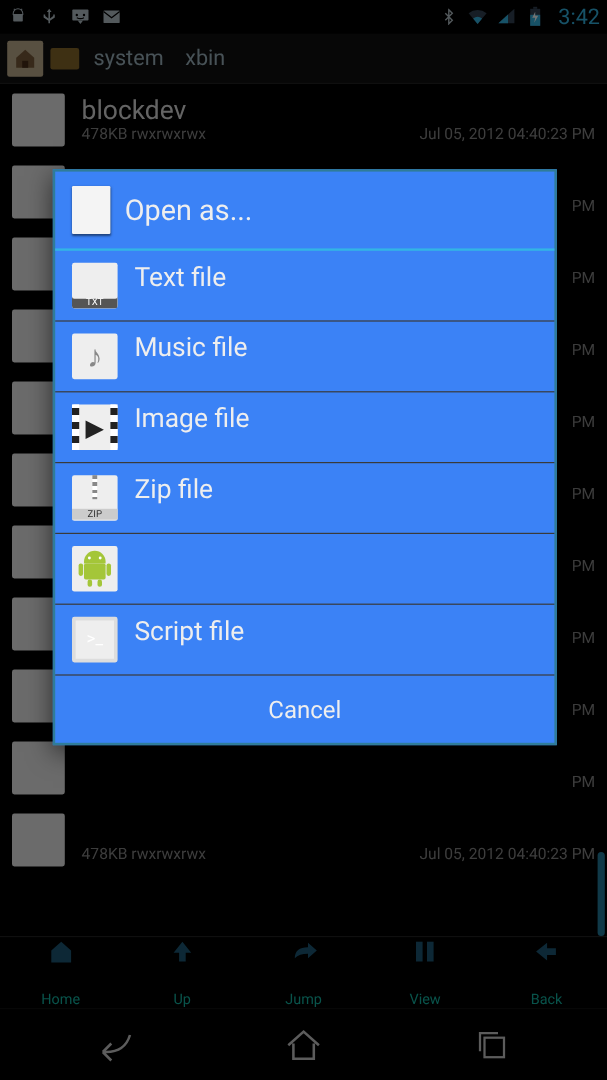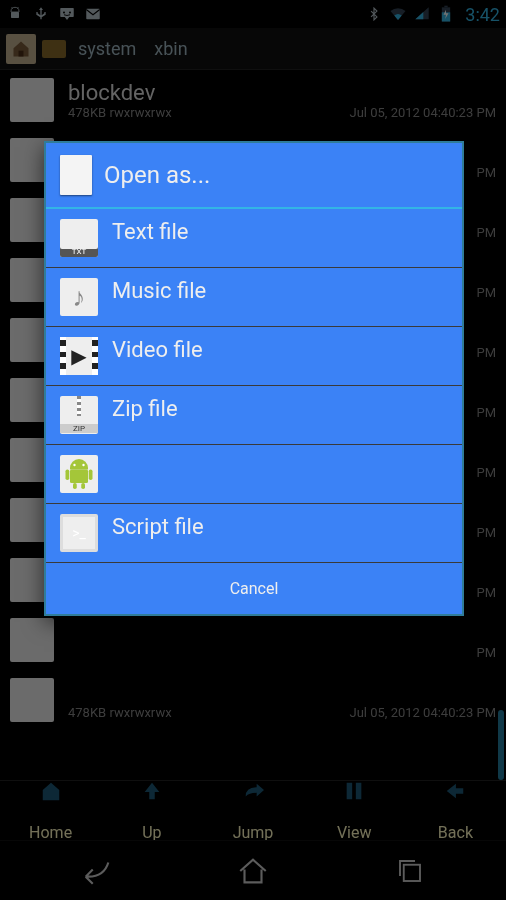--- a/index.html
+++ b/index.html
@@ -25,41 +25,41 @@
   .file-row .thumb { width: 44px; height: 44px; background: #eee; border-radius: 2px; margin-right: 14px; box-shadow: 0 1px 2px rgba(0,0,0,.6); }
   .file-row .meta { flex: 1; min-width: 0; }
   .file-row .name { font-size: 22px; color: #ddd; white-space: nowrap; overflow: hidden; text-overflow: ellipsis; }
   .file-row .sub { font-size: 13px; color: #888; }
   .file-row .date { font-size: 13px; color: #888; text-align: right; }
 
   .scroll-ind { position: absolute; right: 2px; bottom: 0; width: 6px; height: 70px; background: #33b5e5; border-radius: 3px; opacity: .7; }
 
   
   .toolbar { position: absolute; bottom: 60px; left: 0; right: 0; height: 60px; background: #000; display: flex; border-top: 1px solid #222; }
-  .tool { flex: 1; display: flex; flex-direction: column; align-items: center; justify-content: center; gap: 16px; font-size: 16px; color: #fef9c3; }
+  .tool { flex: 1; display: flex; flex-direction: column; align-items: center; justify-content: center; gap: 16px; font-size: 12px; color: #14b8a6; }
   .tool .glyph { font-size: 22px; color: #1d5a78; }
 
   
   .navbar { position: absolute; bottom: 0; left: 0; right: 0; height: 60px; background: #000; display: flex; align-items: center; justify-content: space-evenly; border-top: 1px solid #111; }
   .navbtn { width: 120px; height: 48px; display: flex; align-items: center; justify-content: center; }
 
   
   .dim { position: absolute; inset: 0; background: rgba(0,0,0,0.55); }
 
   
   .dialog { position: absolute; left: 44px; right: 42px; top: 141px; background: #3b82f6; border: 2px solid #2f7c99; box-shadow: 0 6px 20px rgba(0,0,0,.6); }
   .dialog-header { display: flex; align-items: center; gap: 12px; padding: 12px 14px 12px 14px; border-bottom: 2px solid #33b5e5; }
   .dialog-header .hicon { width: 32px; height: 40px; background: #f4f4f4; border-radius: 1px; box-shadow: 0 1px 2px rgba(0,0,0,.5); }
   .dialog-header .htitle { font-size: 24px; color: #eee; }
   .dialog-list { }
   .dlg-item { display: flex; align-items: flex-start; gap: 14px; padding: 10px 14px; border-bottom: 1px solid #3a3a3a; }
   .dlg-item:last-of-type { border-bottom: none; }
   .dlg-item .iicon { width: 38px; height: 38px; flex-shrink: 0; display:flex; align-items:center; justify-content:center; background:#eee; border-radius:2px; }
   .dlg-item .ilabel { font-size: 22px; color: #eee; }
-  .dlg-cancel { text-align: center; font-size: 16px; color: #eee; padding: 16px 0; border-top: 1px solid #3a3a3a; }
+  .dlg-cancel { text-align: center; font-size: 20px; color: #eee; padding: 16px 0; border-top: 1px solid #3a3a3a; }
 
   
   .ic-text { background: #e8e8e8; box-shadow: inset 0 -8px 0 #555; position: relative; }
   .ic-text::after { content:"TXT"; position:absolute; bottom:1px; left:0; right:0; font-size:8px; color:#fff; text-align:center; }
   .ic-image { background: linear-gradient(135deg,#2b4 0%, #071 50%, #fff 51%, #6c5 100%); }
   .ic-music { background:#f0f0f0; color:#888; font-size:26px; }
   .ic-video { background:#fff; color:#222; font-size:20px; border-left:6px solid #222; border-right:6px solid #222; border-image: repeating-linear-gradient(#222 0 4px,#fff 4px 8px) 6; }
   .ic-zip   { background:#fff; position:relative; }
   .ic-zip::before { content:""; position:absolute; left:50%; top:0; bottom:18px; width:4px; background:repeating-linear-gradient(#888 0 3px,#fff 3px 6px); transform:translateX(-50%);}
   .ic-zip::after  { content:"ZIP"; position:absolute; bottom:1px; left:0; right:0; font-size:8px; color:#333; text-align:center; background:#ccc;}
@@ -311,21 +311,21 @@
     <div class="dlg-item">
       <div class="iicon ic-text"></div>
       <div class="ilabel">Text file</div>
     </div>
     <div class="dlg-item">
       <div class="iicon ic-music">♪</div>
       <div class="ilabel">Music file</div>
     </div>
     <div class="dlg-item">
       <div class="iicon ic-video">▶</div>
-      <div class="ilabel">Video file</div>
+      <div class="ilabel">Image file</div>
     </div>
     <div class="dlg-item">
       <div class="iicon ic-zip"></div>
       <div class="ilabel">Zip file</div>
     </div>
     <div class="dlg-item">
       <div class="iicon ic-apk">
         <svg viewBox="0 0 24 24" width="36" height="36">
             <g fill="#a4c639">
               <path d="M6 8a6 6 0 0 1 12 0v1H6z"></path>

